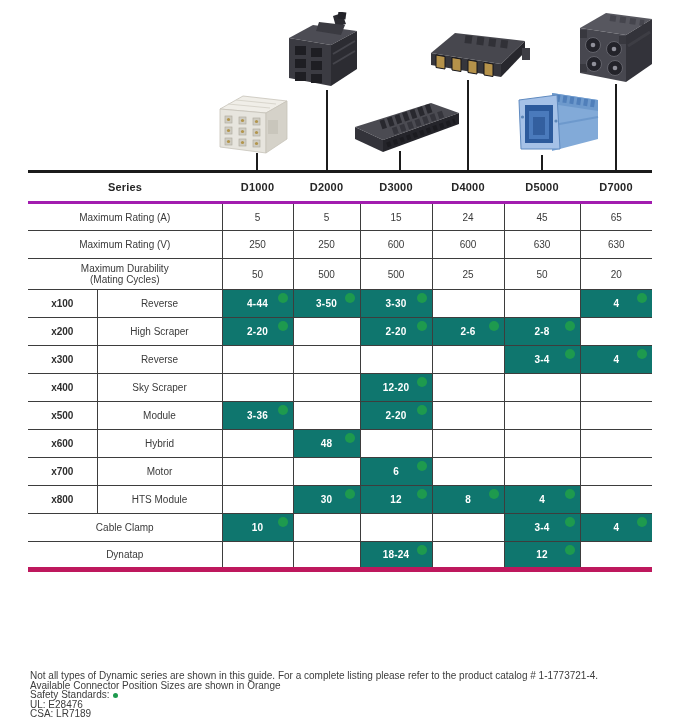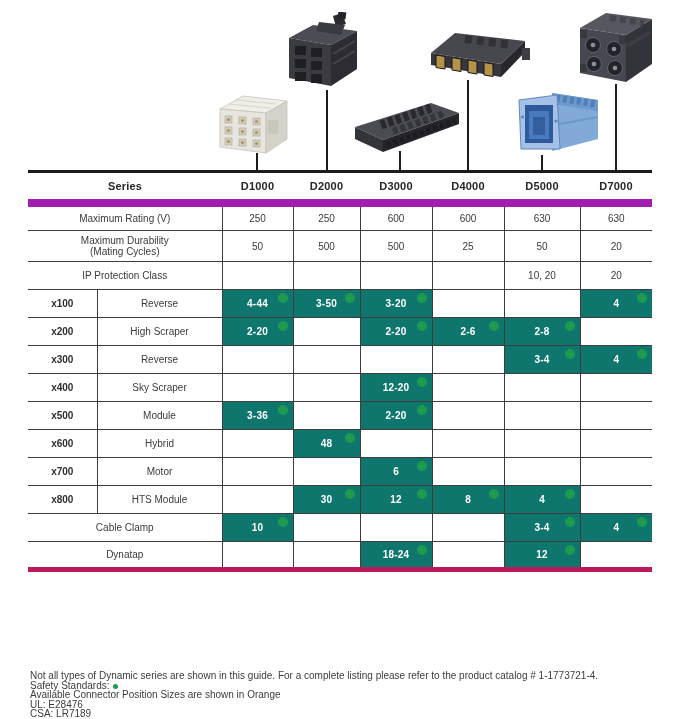--- a/index.html
+++ b/index.html
@@ -10,21 +10,21 @@
   
   .vline { position:absolute; width:2px; background:#1c1c1c; }
 
   
   .conn { position:absolute; }
 
   
   table.guide { position:absolute; left:28px; top:170px; width:624px; border-collapse:collapse; table-layout:fixed; }
   th, td { padding:0; text-align:center; vertical-align:middle; font-size:10px; color:#3a3a3a; overflow:hidden; }
   tr.hdr th { height:31px; font-size:11px; font-weight:bold; color:#262626; letter-spacing:.2px;
-              border-top:3px solid #1b1b1b; border-bottom:8px solid #a21caf; border-left:none; border-right:none; }
+              border-top:3px solid #1b1b1b; border-bottom:3px solid #a21caf; border-left:none; border-right:none; }
   tr.spec td, tr.trow td { border:1px solid #3d3d3d; height:28px; }
   tr.spec2 td { height:31px; }
   tr td:first-child { border-left:none; }
   tr td:last-child { border-right:none; }
   td.lbl { font-size:10px; }
   td.code { font-weight:bold; color:#2e2e2e; }
   td.orange { background:#0f766e; position:relative; }
   td.orange .ov { color:#ffffff; font-weight:bold; font-size:10px; letter-spacing:.2px; }
   .sdot { position:absolute; top:3px; right:5px; width:10px; height:10px; border-radius:50%; background:#1E9A4E; }
   tr.lastrow td { border-bottom:5px solid #be185d; }
@@ -182,56 +182,56 @@
       <th colspan="2">Series</th>
       <th>D1000</th>
       <th>D2000</th>
       <th>D3000</th>
       <th>D4000</th>
       <th>D5000</th>
       <th>D7000</th>
     </tr>
 
     <tr class="spec">
+      <td colspan="2" class="lbl">Maximum Rating (A)</td>
+      <td>5</td>
+      <td>5</td>
+      <td>15</td>
+      <td>24</td>
+      <td>45</td>
+      <td>65</td>
+    </tr>
+    <tr class="spec">
       <td colspan="2" class="lbl">Maximum Rating (V)</td>
       <td>250</td>
       <td>250</td>
       <td>600</td>
       <td>600</td>
       <td>630</td>
       <td>630</td>
     </tr>
     <tr class="spec spec2">
       <td colspan="2" class="lbl">
         <div>Maximum Durability</div>
         <div>(Mating Cycles)</div>
       </td>
       <td>50</td>
       <td>500</td>
       <td>500</td>
       <td>25</td>
       <td>50</td>
       <td>20</td>
     </tr>
-    <tr class="spec">
-      <td colspan="2" class="lbl">IP Protection Class</td>
-      <td></td>
-      <td></td>
-      <td></td>
-      <td></td>
-      <td>10, 20</td>
-      <td>20</td>
-    </tr>
 
     <tr class="trow">
       <td class="code">x100</td>
       <td>Reverse</td>
       <td class="orange"><span class="ov">4-44</span><span class="sdot"></span></td>
       <td class="orange"><span class="ov">3-50</span><span class="sdot"></span></td>
-      <td class="orange"><span class="ov">3-20</span><span class="sdot"></span></td>
+      <td class="orange"><span class="ov">3-30</span><span class="sdot"></span></td>
       <td></td>
       <td></td>
       <td class="orange"><span class="ov">4</span><span class="sdot"></span></td>
     </tr>
     <tr class="trow">
       <td class="code">x200</td>
       <td>High Scraper</td>
       <td class="orange"><span class="ov">2-20</span><span class="sdot"></span></td>
       <td></td>
       <td class="orange"><span class="ov">2-20</span><span class="sdot"></span></td>
@@ -315,19 +315,19 @@
       <td class="orange"><span class="ov">18-24</span><span class="sdot"></span></td>
       <td></td>
       <td class="orange"><span class="ov">12</span><span class="sdot"></span></td>
       <td></td>
     </tr>
   </tbody>
     </table>
 
   <div class="footer">
     <div>Not all types of Dynamic series are shown in this guide. For a complete listing please refer to the product catalog # 1-1773721-4.</div>
+    <div>Available Connector Position Sizes are shown in Orange</div>
     <div><span>Safety Standards:</span><span class="fdot"></span></div>
-    <div>Available Connector Position Sizes are shown in Orange</div>
     <div>UL: E28476</div>
     <div>CSA: LR7189</div>
   </div>
 
 </div>
 
 </body></html>

